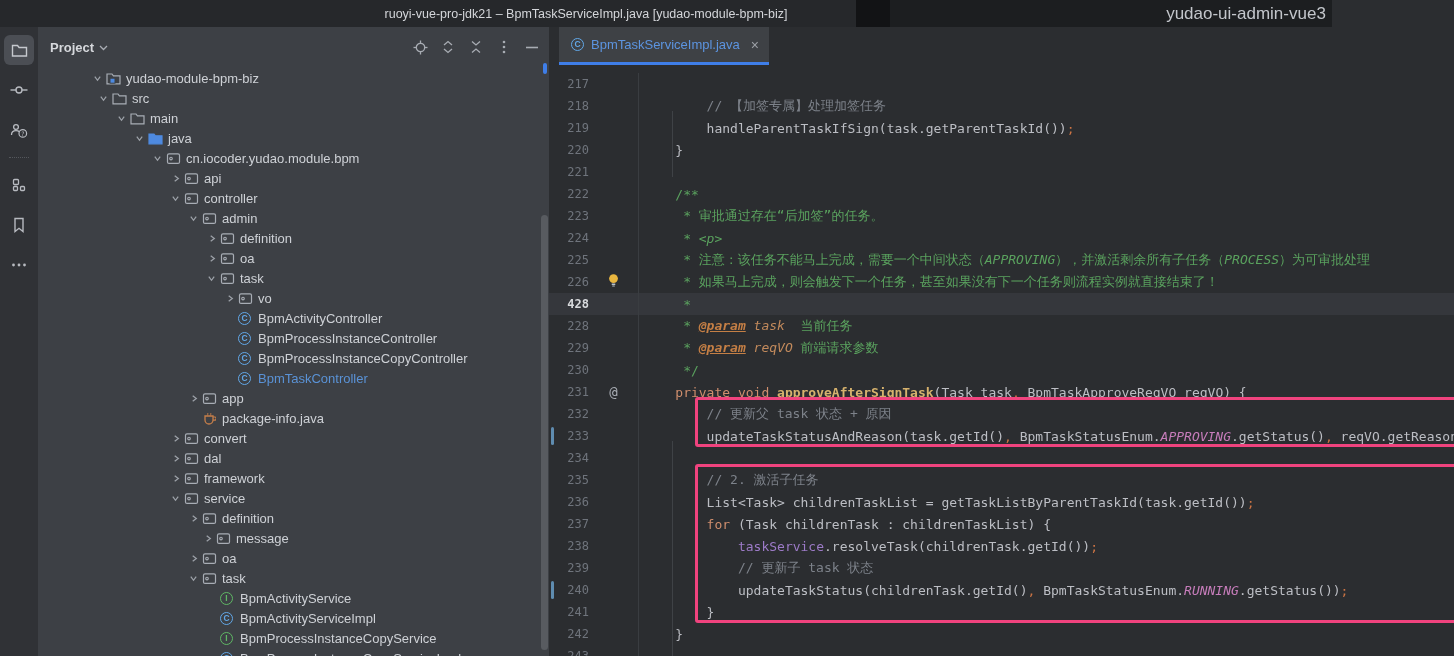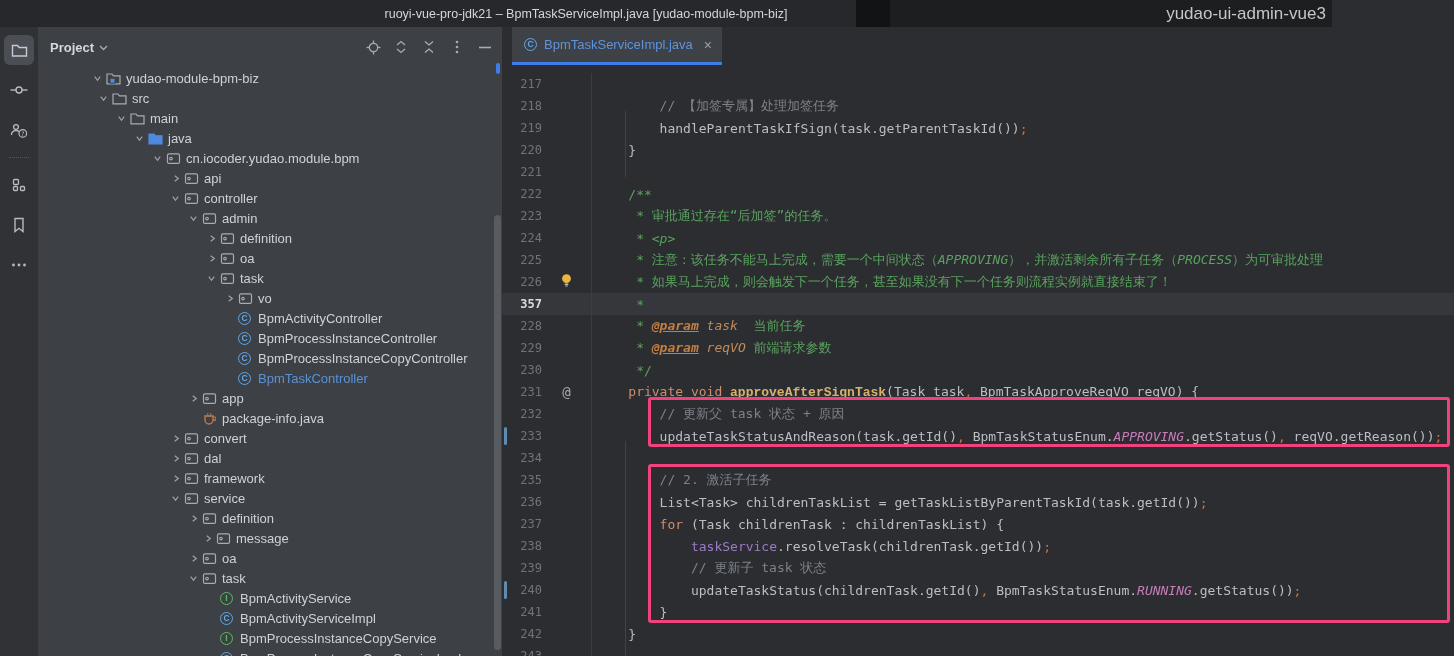--- a/index.html
+++ b/index.html
@@ -19,21 +19,21 @@
   .main{position:absolute;left:0;top:27px;width:1454px;height:629px;display:flex;}
 
   
   .stripe{width:38px;background:#303236;display:flex;flex-direction:column;align-items:center;padding-top:8px;box-sizing:border-box;}
   .stripe-btn{width:30px;height:30px;border-radius:6px;display:flex;align-items:center;justify-content:center;margin-bottom:10px;color:#b7bac0;}
   .stripe-btn.sel{background:#4b4e54;}
   .stripe-sep{width:20px;border-top:1px dotted #54575c;margin:2px 0 12px 0;}
   .stripe-btn svg{display:block;}
 
   
-  .tree-panel{width:464px;background:#3d4045;position:relative;overflow:hidden;}
+  .tree-panel{width:511px;background:#3d4045;position:relative;overflow:hidden;}
   .tree-header{height:40px;display:flex;align-items:center;padding:0 8px 0 12px;}
   .tree-title{color:#d6d8dc;font-size:13px;font-weight:600;}
   .tree-title-chev{margin-left:5px;display:inline-flex;transform:translateY(1px);}
   .tree-header-icons{margin-left:auto;display:flex;align-items:center;gap:10px;color:#a8acb3;}
   .hicon{width:18px;height:18px;display:flex;align-items:center;justify-content:center;}
   .tree-rows{position:absolute;left:0;top:40px;right:0;bottom:0;overflow:hidden;padding-top:1px;}
   .tree-row{height:20px;display:flex;align-items:center;font-size:13px;color:#ced1d6;white-space:nowrap;}
   .tree-row .chev{width:16px;height:16px;display:inline-flex;align-items:center;justify-content:center;flex:none;}
   .tree-row .chev.exp{transform:rotate(90deg);}
   .tree-row .ticon{width:18px;height:16px;display:inline-flex;align-items:center;justify-content:flex-start;flex:none;}
@@ -66,21 +66,21 @@
   .ltext{white-space:pre;padding-left:5px;color:#bcbec4;}
   .change-bar{position:absolute;left:2px;top:2px;width:3px;height:18px;border-radius:2px;background:#5f8cb0;}
 
   
   .tk-def{color:#bcbec4;}
   .tk-com{color:#7d828a;}
   .tk-doc{color:#5aa25e;}
   .tk-doci{color:#5aa25e;font-style:italic;}
   .tk-kw{color:#cf8e6d;}
   .tk-punc{color:#cc7444;}
-  .tk-mdecl{color:#d6b26d;font-weight:600;font-family:Liberation Mono, monospace;}
+  .tk-mdecl{color:#d6b26d;font-weight:600;}
   .tk-const{color:#c77dbb;font-style:italic;}
   .tk-field{color:#9d7bc8;}
   .tk-doctag{color:#c57f45;font-style:italic;font-weight:700;text-decoration:underline;text-align:center;}
   .tk-docparam{color:#c28a5c;font-style:italic;}
 
   .indent-guide{position:absolute;width:1px;background:#3f4246;left:123px;}
   .anno-box{position:absolute;border:3px solid #f0437e;border-radius:3px;pointer-events:none;box-sizing:border-box;}
 </style>
 </head>
 <body>
@@ -621,21 +621,21 @@
           <span class="gut">
             <span><svg width="13" height="15" viewBox="0 0 13 15">
                 <circle cx="6.5" cy="5.6" r="4.4" fill="#e9b63f"></circle>
                 <rect x="4.6" y="10.4" width="3.8" height="1.5" rx="0.6" fill="#b9c2ca"></rect>
                 <rect x="5.1" y="12.4" width="2.8" height="1.2" rx="0.5" fill="#b9c2ca"></rect>
               </svg></span>
           </span>
           <span class="ltext"><span class="tk-doc">     * 如果马上完成，则会触发下一个任务，甚至如果没有下一个任务则流程实例就直接结束了！</span></span>
         </div>
         <div class="code-row current">
-          <span class="ln">357</span>
+          <span class="ln">428</span>
           <span class="gut"></span>
           <span class="ltext"><span class="tk-doc">     *</span></span>
         </div>
         <div class="code-row">
           <span class="ln">228</span>
           <span class="gut"></span>
           <span class="ltext"><span class="tk-doc">     * </span><span class="tk-doctag">@param</span><span class="tk-doc"> </span><span class="tk-docparam">task</span><span class="tk-doc">  当前任务</span></span>
         </div>
         <div class="code-row">
           <span class="ln">229</span>

